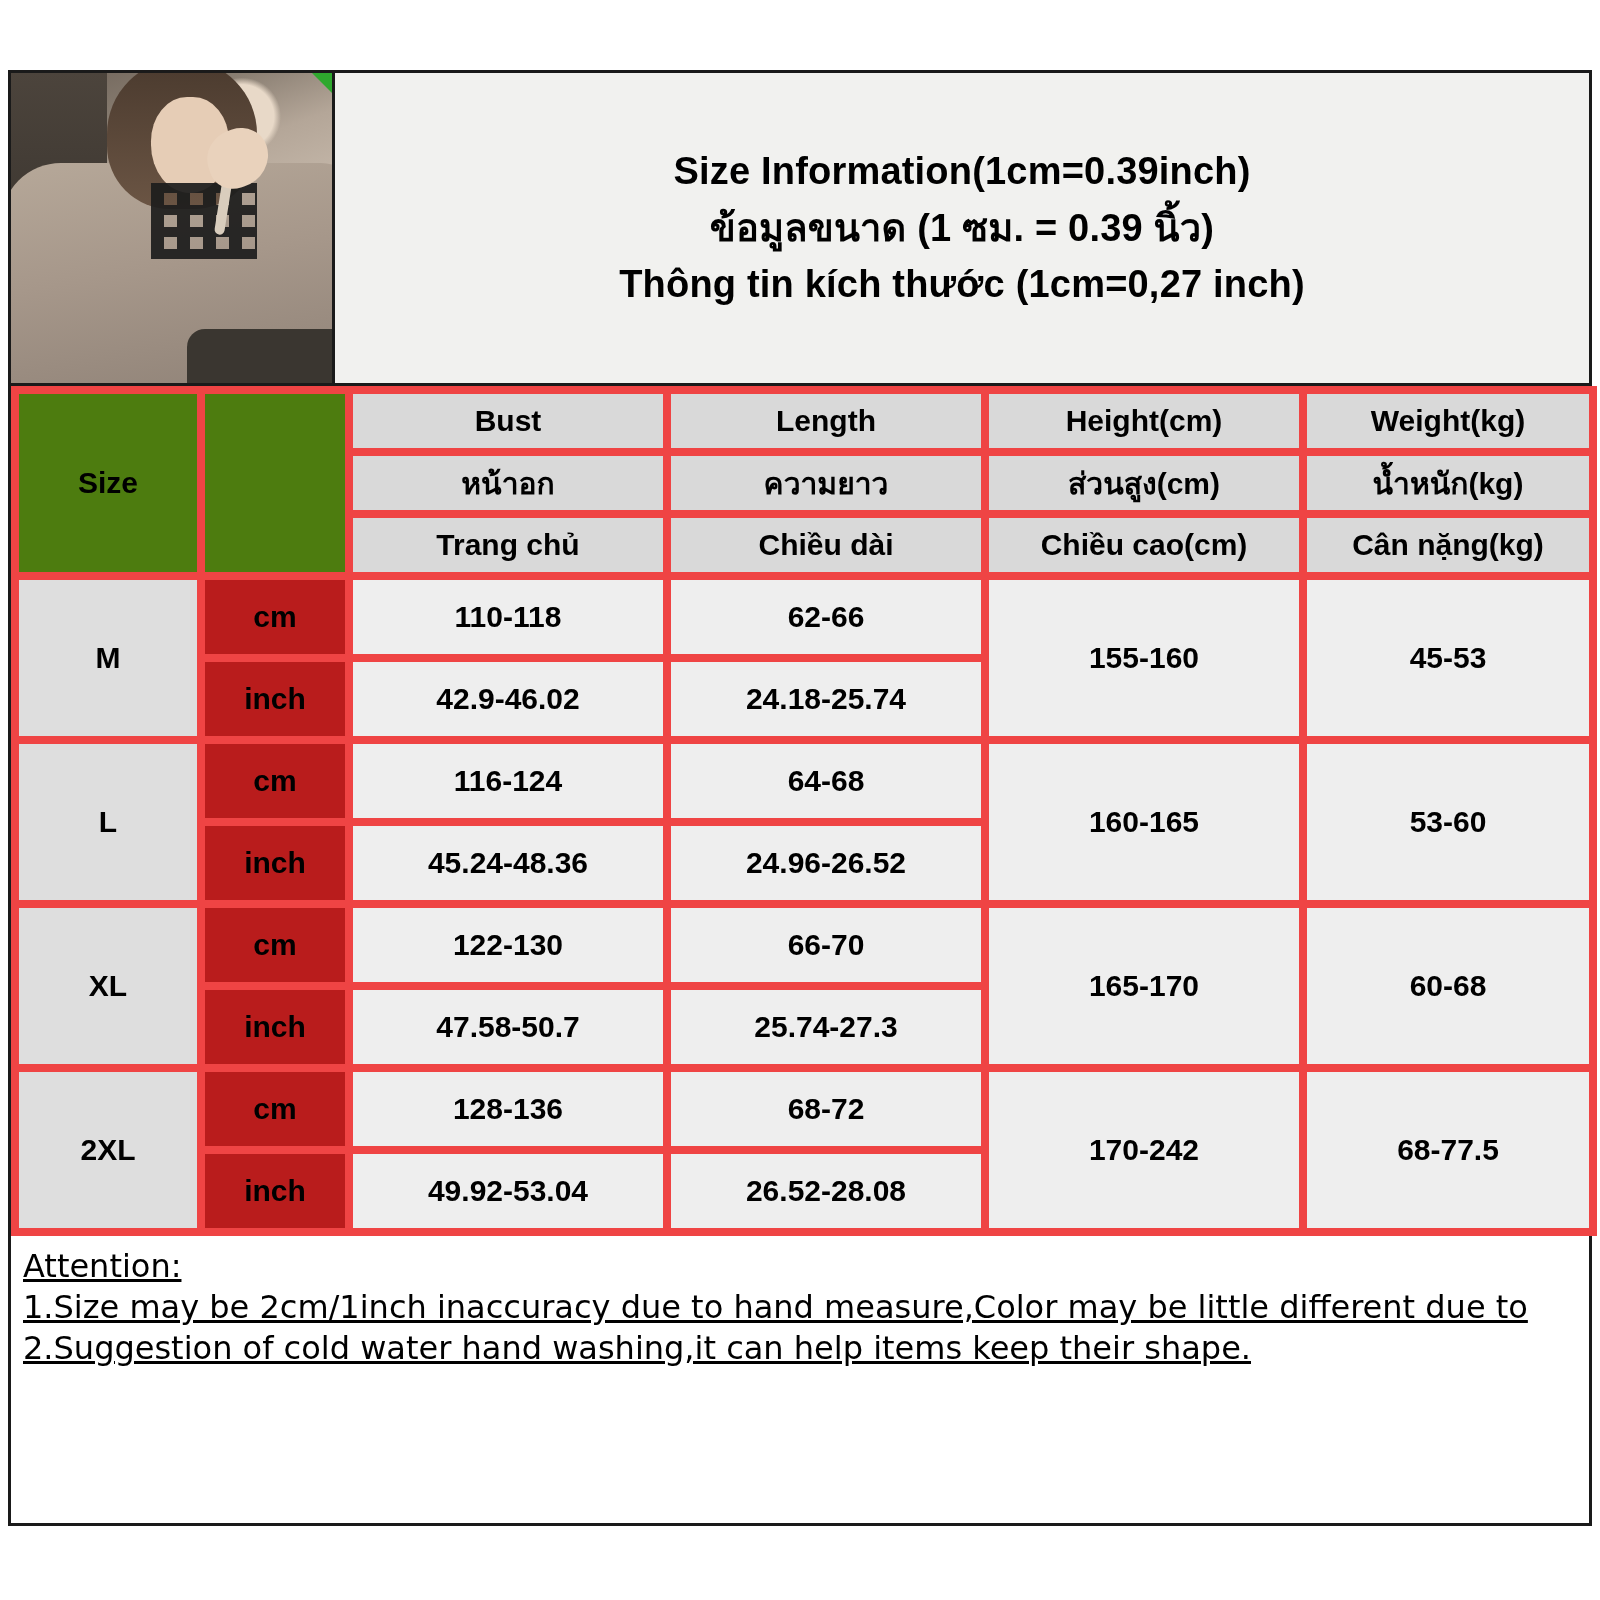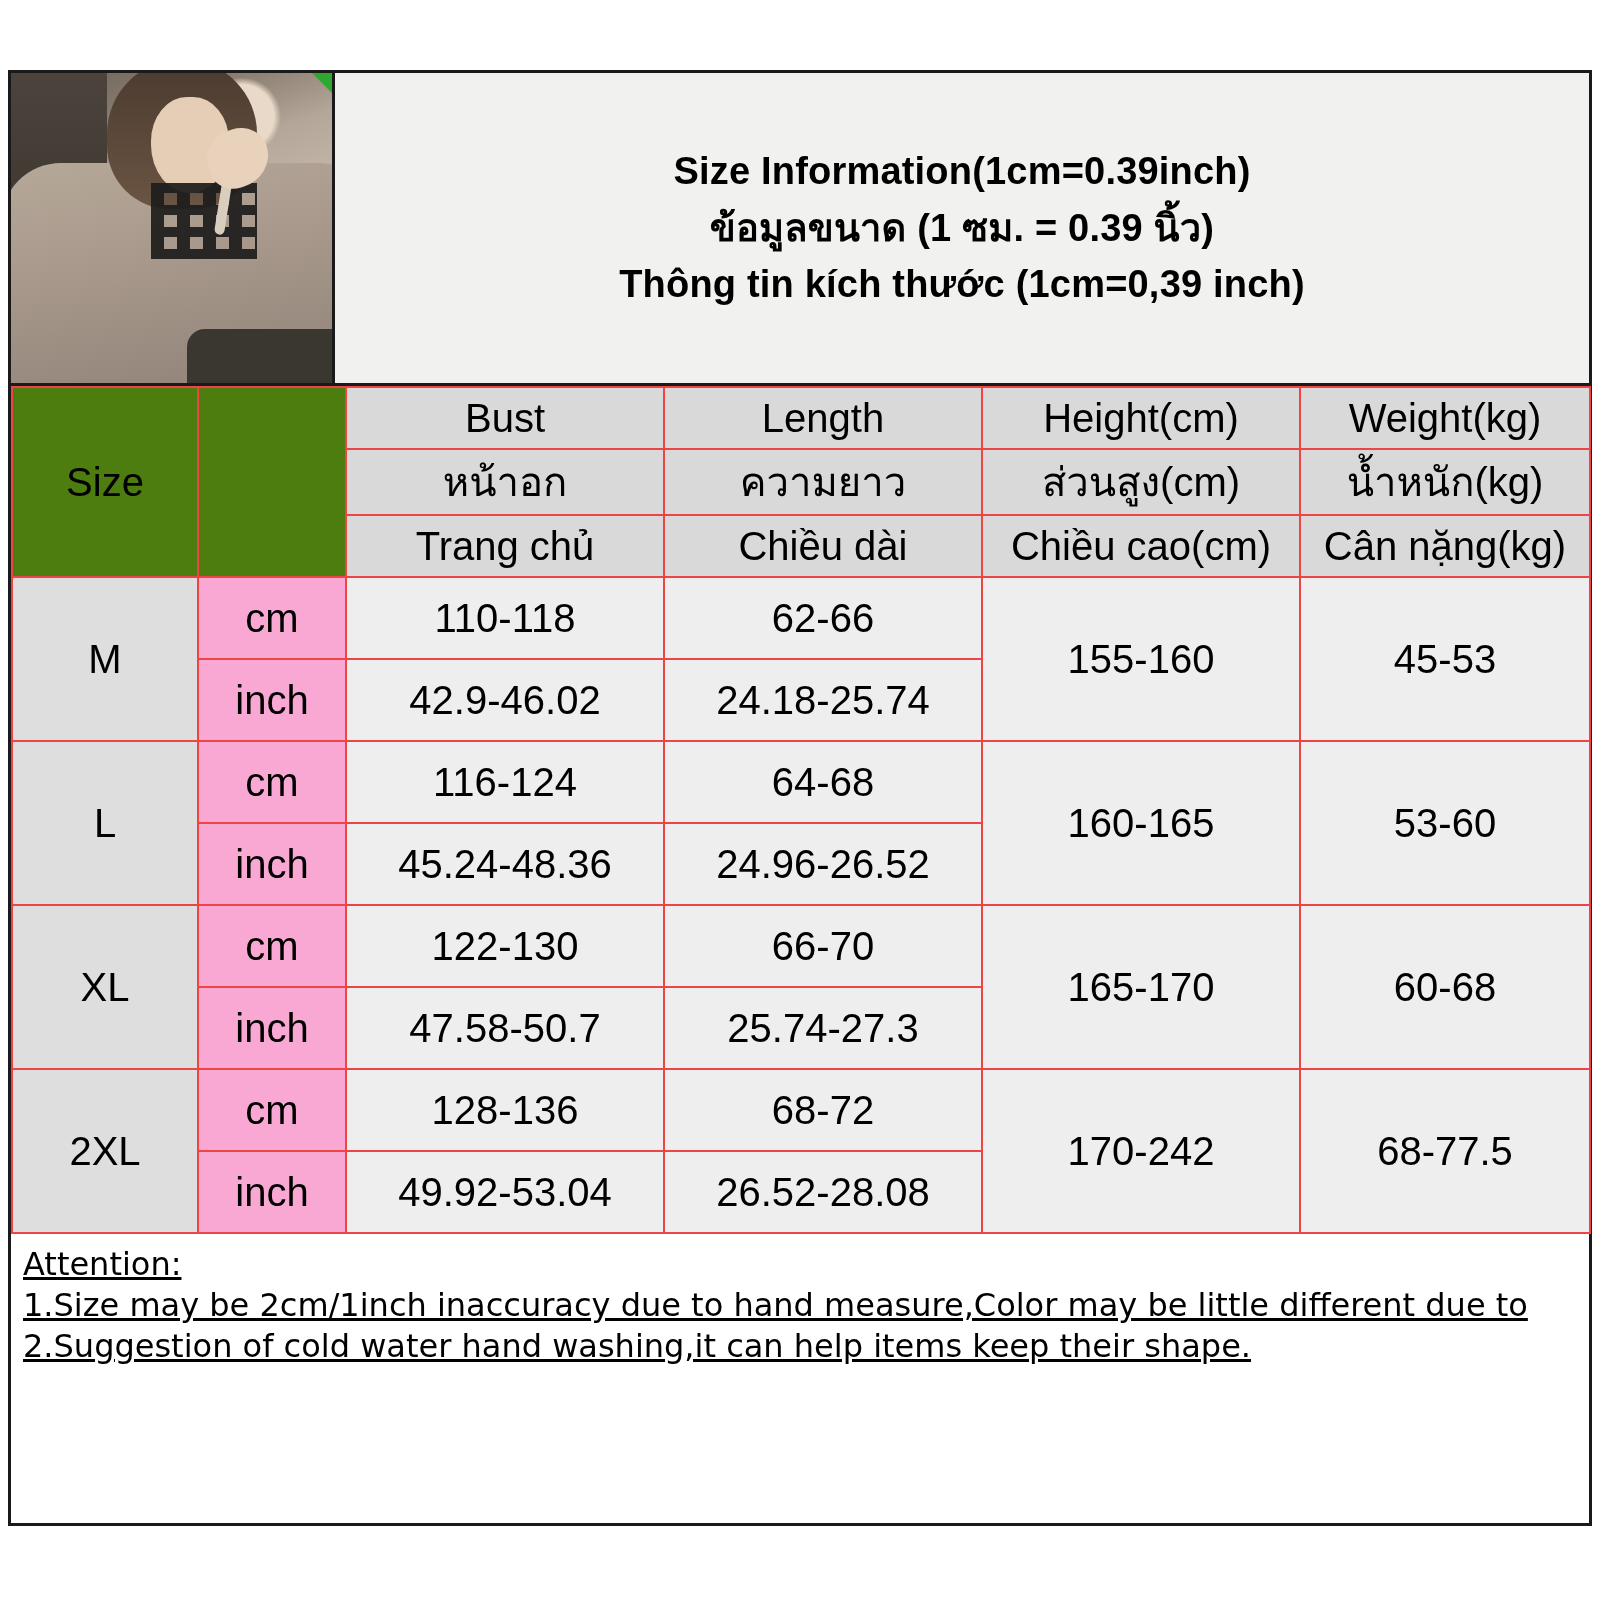--- a/index.html
+++ b/index.html
@@ -140,25 +140,25 @@
     line-height: 1.18;
   }
 
   
   table.size-table {
     width: 100%;
     border-collapse: collapse;
     table-layout: fixed;
   }
   table.size-table td, table.size-table th {
-    border: 2px solid #ef4444;
+    border: 8px solid #ef4444;
     text-align: center;
     vertical-align: middle;
-    font-size: 40px;
-    font-weight: normal;
+    font-size: 30px;
+    font-weight: bold;
     padding: 0;
     box-sizing: border-box;
   }
   .col-size { width: 186px; }
   .col-unit { width: 148px; }
   .col-bust { width: 318px; }
   .col-length { width: 318px; }
   .col-height { width: 318px; }
   .col-weight { width: 290px; }
 
@@ -168,21 +168,21 @@
   }
   td.size-head {
     background: #4d7c0f;
     font-size: 34px;
   }
   td.size-cell {
     background: #dedede;
     font-size: 34px;
   }
   td.unit-cell {
-    background: #f9a8d4;
+    background: #b91c1c;
     height: 82px;
     font-size: 30px;
   }
   td.val-cell {
     background: #eeeeee;
     font-weight: normal;
     font-size: 32px;
   }
   td.span-cell {
     background: #eeeeee;
@@ -215,21 +215,21 @@
           <div class="print"></div>
           <div class="strings"></div>
           <div class="hand"></div>
           <div class="leg"></div>
         </div>
         <div class="green-corner"></div>
       </div>
       <div class="title-cell">
         <div class="title-line">Size Information(1cm=0.39inch)</div>
         <div class="title-line">ข้อมูลขนาด (1 ซม. = 0.39 นิ้ว)</div>
-        <div class="title-line">Thông tin kích thước (1cm=0,39 inch)</div>
+        <div class="title-line">Thông tin kích thước (1cm=0,27 inch)</div>
       </div>
     </div>
 
     <table class="size-table">
       <colgroup>
         <col class="col-size">
           <col class="col-unit">
           <col class="col-bust">
         <col class="col-length">
           <col class="col-height">

